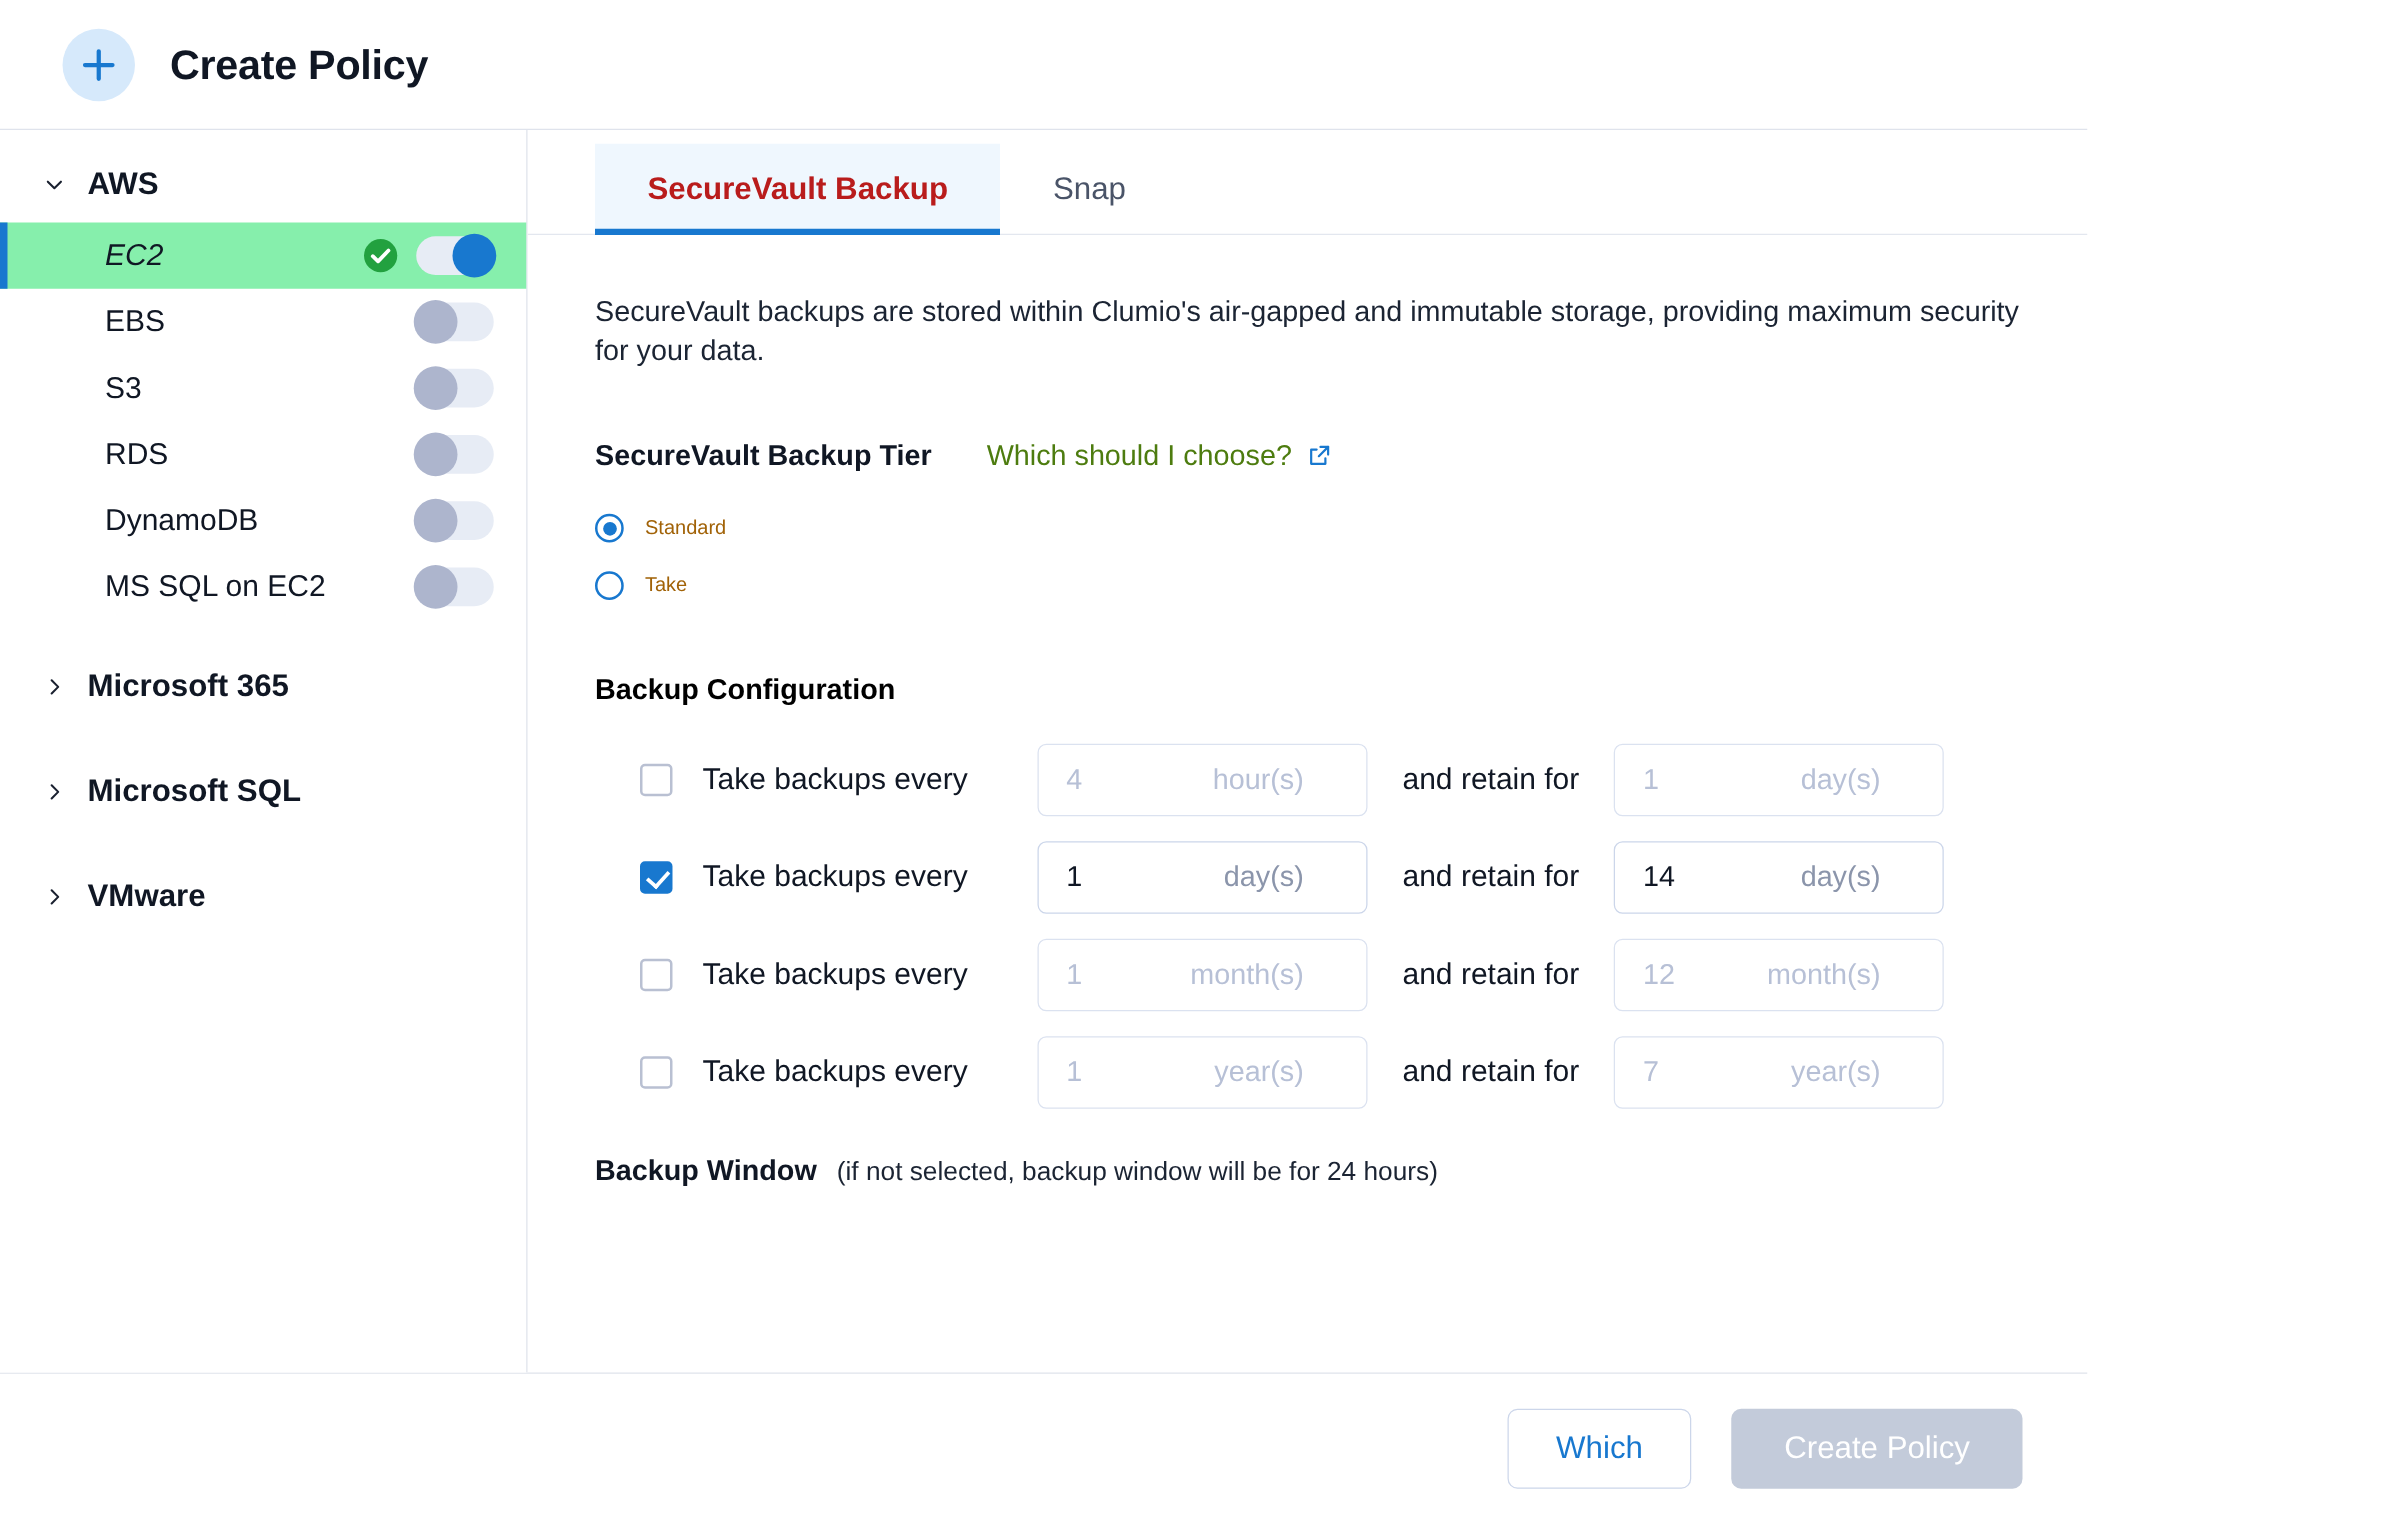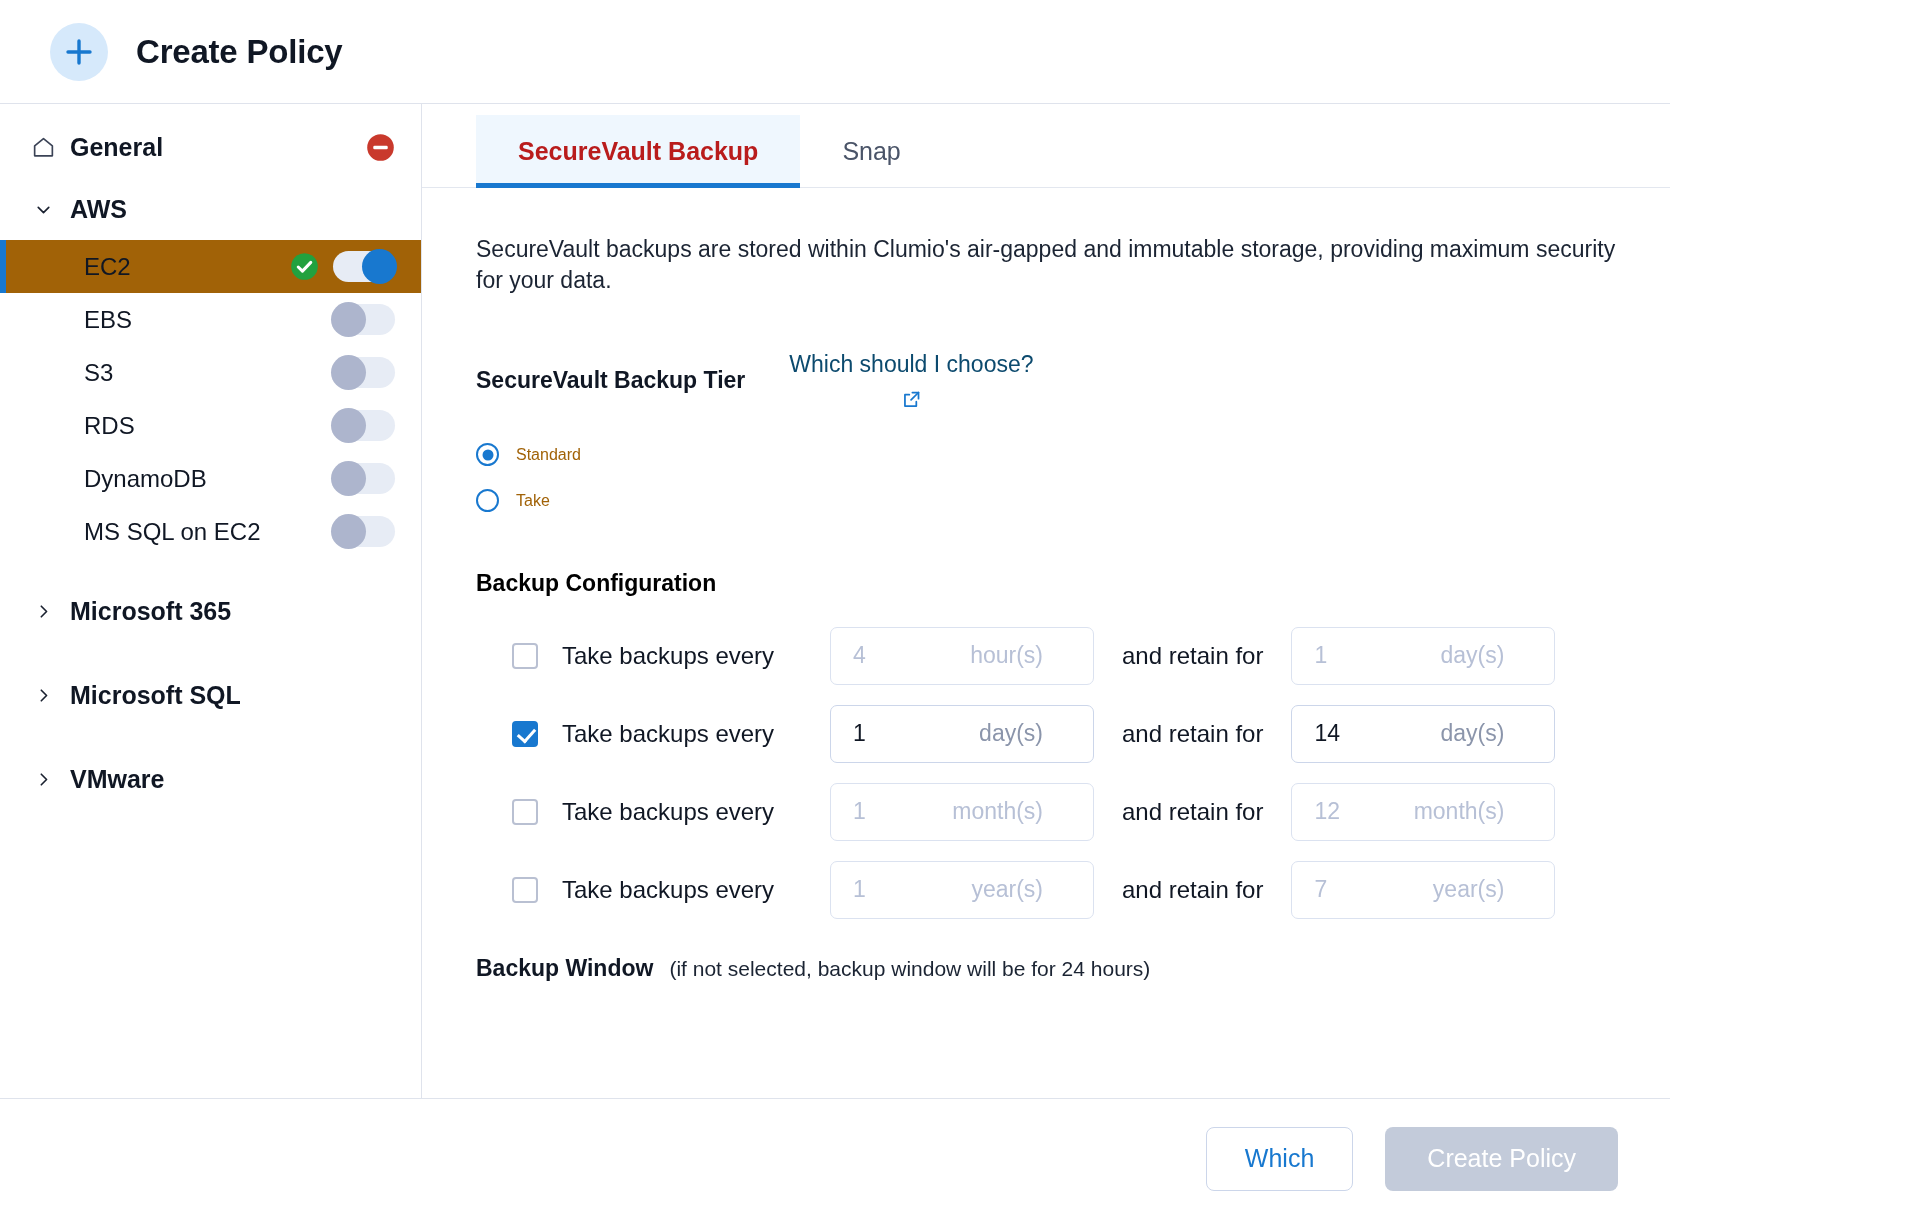--- a/index.html
+++ b/index.html
@@ -88,21 +88,22 @@
   .nav-row.child {
     height: 53px;
     padding-left: 84px;
   }
   .nav-row.child .nav-label {
     margin-left: 0;
     font-size: 24px;
     font-weight: 400;
   }
   .nav-row.selected {
-    background: #a16207;
+    background: #86efac;
+    font-style: italic;
   }
   .nav-row.selected::before {
     content: "";
     position: absolute;
     left: 0; top: 0; bottom: 0;
     width: 6px;
     background: #1878cf;
   }
   .nav-right {
     margin-left: auto;
@@ -190,27 +191,26 @@
     gap: 44px;
     margin-bottom: 22px;
   }
   .section-title {
     font-size: 23px;
     font-weight: 700;
     color: #101724;
   }
   .help-link {
     font-size: 23px;
-    color: #0c4a6e;
+    color: #4d7c0f;
     display: inline-flex;
     align-items: center;
     gap: 11px;
     cursor: pointer;
     text-decoration: none;
-    flex-direction: column;
   }
 
   .radio-row {
     display: flex;
     align-items: center;
     height: 46px;
     gap: 17px;
     cursor: pointer;
   }
   .radio {
@@ -368,34 +368,20 @@
         <path d="M15 4 L15 26 M4 15 L26 15" stroke="#1878cf" stroke-width="3.4" stroke-linecap="round"></path>
       </svg>
     </div>
     <div class="header-title">Create Policy</div>
   </div>
 
   <div class="body">
 
     <div class="sidebar">
 
-      <div class="nav-row group">
-        <span class="home-ico">
-          <svg width="25" height="25" viewBox="0 0 24 24" fill="none" aria-hidden="true">
-            <path d="M3.5 10.5 L12 3.5 L20.5 10.5 L20.5 20 L3.5 20 Z" stroke="#3b4356" stroke-width="1.6" stroke-linejoin="round"></path>
-          </svg>
-        </span>
-        <span class="nav-label">General</span>
-        <span class="nav-right">
-          <svg class="status-ico" viewBox="0 0 24 24" aria-hidden="true">
-            <circle cx="12" cy="12" r="11" fill="#c9392c"></circle>
-            <rect x="6" y="10.6" width="12" height="2.9" rx="1.1" fill="#ffffff"></rect>
-          </svg>
-        </span>
-      </div>
 
       <div class="nav-row group">
         <span class="chev">
           <svg width="21" height="21" viewBox="0 0 24 24" fill="none" aria-hidden="true">
             <path d="M6 9.5 L12 15.5 L18 9.5" stroke="#1a2130" stroke-width="1.9" stroke-linecap="round" stroke-linejoin="round"></path>
           </svg>
         </span>
         <span class="nav-label">AWS</span>
       </div>
 

